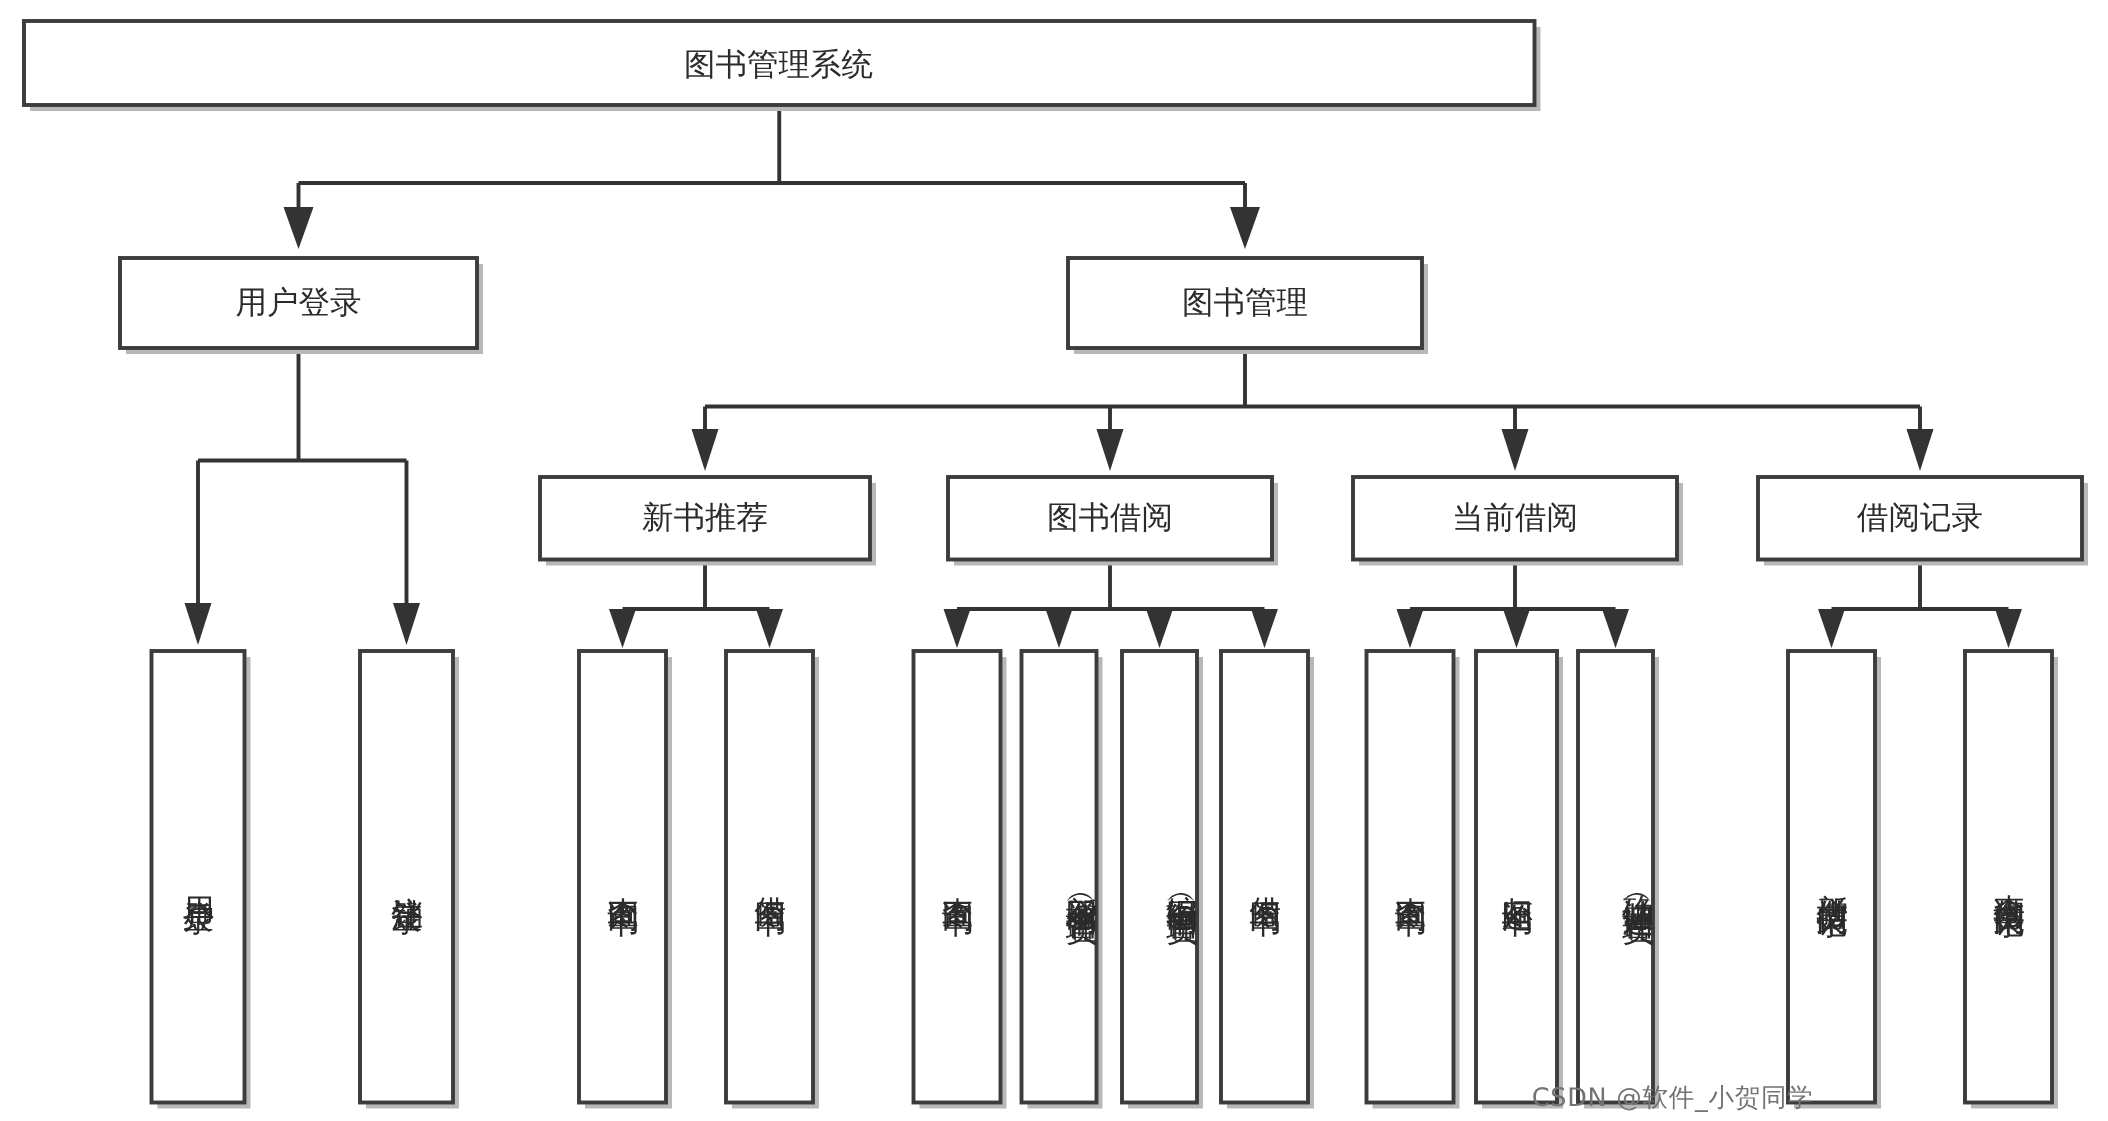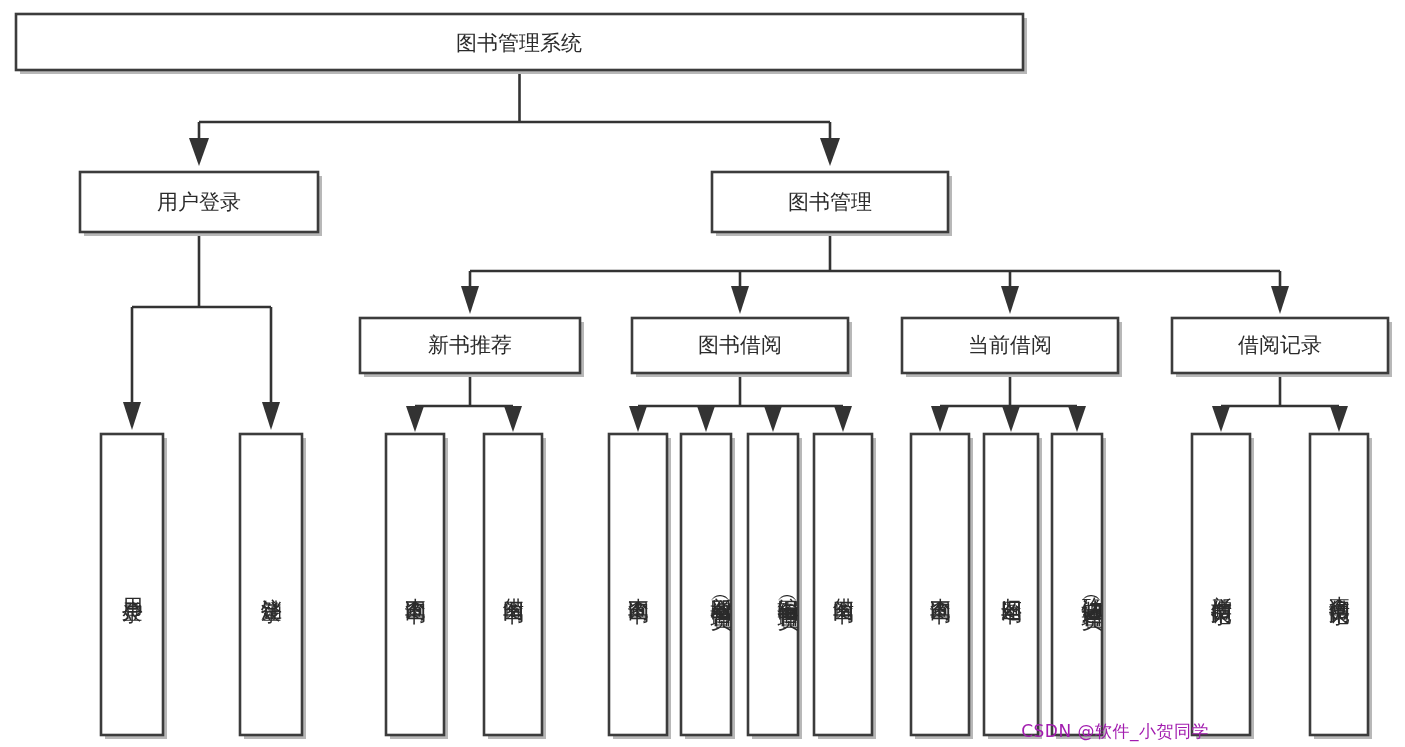--- a/index.html
+++ b/index.html
@@ -65,21 +65,21 @@
     white-space: nowrap;
     text-align: center;
     pointer-events: none;
   }
   .watermark {
     position: absolute;
     right: 8px;
     bottom: 4px;
     font-family: "DejaVu Sans", "Liberation Sans", sans-serif;
     font-size: 17px;
-    color: #a21caf;
+    color: #737373;
     white-space: nowrap;
     letter-spacing: 0.5px;
   }
 </style>
 </head>
 <body>
 
 <div id="diagram-root">
 
   <svg id="flow-svg" viewBox="0 0 1405 747">

